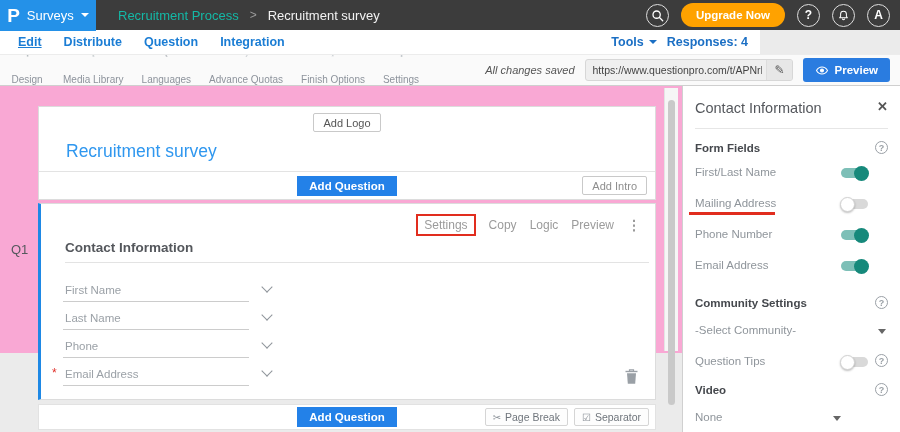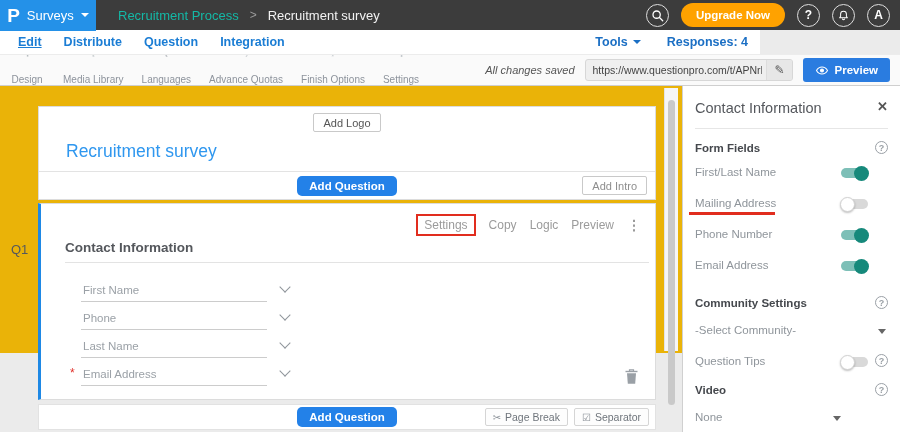--- a/index.html
+++ b/index.html
@@ -23,21 +23,21 @@
   .circle-btn { width:23px; height:23px; border:1.5px solid #dedede; border-radius:50%; color:#fff;
                 display:flex; align-items:center; justify-content:center; font-size:12px; font-weight:700; }
   .upgrade-btn { background:#ffa200; color:#fff; font-size:11.5px; font-weight:700; height:24px;
                  padding:0 15px; border-radius:12px; display:flex; align-items:center; border:none; }
 
   
   .navrow { position:absolute; left:0; top:30px; width:760px; height:24px; background:#fff;
             display:flex; align-items:center; font-size:12.5px; font-weight:600; z-index:20; }
   .navrow .tab { color:#1b7dd4; margin-left:14px; padding:0 4px; text-decoration:none; }
   .navrow .tab.active { text-decoration:underline; }
-  .nav-right { margin-left:auto; display:flex; align-items:center; gap:26px; padding-right:12px; color:#1b6fc4; }
+  .nav-right { margin-left:auto; display:flex; align-items:center; gap:10px; padding-right:12px; color:#1b6fc4; }
   .tools-lbl { display:flex; align-items:center; gap:5px; }
   .tools-lbl .caret-dn { border-top-color:#1b6fc4; }
 
   
   .toolbar { position:absolute; left:0; top:54px; width:900px; height:32px; background:#fafafa;
              border-top:1px solid #ececec; border-bottom:1px solid #cfcfcf; display:flex; align-items:stretch; z-index:20; }
   .tb-item { display:flex; flex-direction:column; align-items:center; justify-content:center;
              padding:0 9px; color:#8d939c; font-size:10px; gap:17px; min-width:54px; }
   .tb-item.active { background:#e4e4e4; }
   .tb-item svg { stroke:#9198a1; fill:none; stroke-width:1.2; stroke-linecap:round; stroke-linejoin:round; }
@@ -46,42 +46,42 @@
   .url-box { width:208px; height:22px; background:#efefef; border:1px solid #d7d7d7; border-radius:3px;
              display:flex; align-items:center; overflow:hidden; }
   .url-box input { flex:1; border:none; background:transparent; font-size:10.5px; color:#444;
                    padding:0 4px 0 7px; font-family:"Liberation Sans",sans-serif; outline:none; }
   .url-pencil { font-size:12px; color:#555; padding:0 7px; border-left:1px solid #ddd; height:100%;
                 display:flex; align-items:center; background:#e7e7e7; }
   .preview-btn { background:#2a7ce0; color:#fff; border:none; border-radius:3px; height:24px;
                  padding:0 12px; font-size:11.5px; font-weight:700; display:flex; align-items:center; gap:6px; }
 
   
-  .canvas { position:absolute; left:0; top:86px; width:682px; height:267px; background:#eab308; }
+  .canvas { position:absolute; left:0; top:86px; width:682px; height:267px; background:#f9a8d4; }
   .card { position:absolute; background:#fff; border:1px solid #dcdcdc; }
   .header-card { left:38px; top:20px; width:618px; height:94px; }
   .addlogo-row { height:30px; display:flex; justify-content:center; padding-top:6px; }
   .btn-outline { background:#fff; border:1px solid #c9c9c9; border-radius:2px; color:#555;
                  font-size:11px; padding:2px 9px; height:19px; }
   .survey-title { position:absolute; left:27px; top:34px; font-size:17.5px; color:#2f97ef; font-weight:500; }
   .header-bottom { position:absolute; left:0; right:0; bottom:0; height:28px; border-top:1px solid #e3e3e3;
                    display:flex; align-items:center; justify-content:center; }
-  .btn-blue { background:#2381e8; color:#fff; border:none; border-radius:5px; font-size:11.5px;
+  .btn-blue { background:#2381e8; color:#fff; border:none; border-radius:0; font-size:11.5px;
               font-weight:700; padding:4px 12px; }
   .addintro-btn { position:absolute; right:8px; top:4px; color:#8e8e8e; }
 
   .q-label { position:absolute; left:11px; top:156px; font-size:13px; color:#55585d; }
   .question-card { left:38px; top:117px; width:618px; height:197px; border-left:3px solid #1e88e5; }
   .q-actions { position:absolute; top:10px; right:14px; display:flex; align-items:center; gap:13px;
                font-size:12px; color:#9b9b9b; }
   .q-action.settings-hl { border:2px solid #e12d1e; padding:2px 6px; }
   .kebab { font-size:14px; font-weight:700; color:#9a9a9a; letter-spacing:0; }
   .q-heading { position:absolute; left:24px; top:36px; font-size:13.5px; font-weight:600; color:#54575c; }
   .q-heading-line { position:absolute; left:24px; right:6px; top:58px; border-bottom:1px solid #e3e3e3; }
-  .fields { position:absolute; left:40px; top:70px; }
+  .fields { position:absolute; left:22px; top:70px; }
   .frow { position:relative; width:186px; height:28px; border-bottom:1px solid #ccc; }
   .frow .flabel { position:absolute; left:2px; bottom:5px; font-size:11.5px; color:#9ba1a7; }
   .chev { position:absolute; left:200px; bottom:10px; width:8px; height:8px;
           border-right:1.5px solid #8f959b; border-bottom:1.5px solid #8f959b; transform:rotate(45deg); }
   .req-star { position:absolute; left:-11px; bottom:5px; color:#e0302a; font-size:12px; }
   .trash { position:absolute; right:16px; bottom:10px; }
 
   .footer-bar { position:absolute; left:38px; top:318px; width:618px; height:26px; background:#fff;
                 border:1px solid #e2e2e2; display:flex; align-items:center; justify-content:center; }
   .footer-right { position:absolute; right:6px; top:3px; display:flex; gap:6px; }
@@ -256,25 +256,25 @@
     </div>
     <div class="q-heading">Contact Information</div>
     <div class="q-heading-line"></div>
 
     <div class="fields">
       <div class="frow">
         <span class="flabel">First Name</span>
         <span class="chev"></span>
       </div>
       <div class="frow">
-        <span class="flabel">Phone</span>
+        <span class="flabel">Last Name</span>
         <span class="chev"></span>
       </div>
       <div class="frow">
-        <span class="flabel">Last Name</span>
+        <span class="flabel">Phone</span>
         <span class="chev"></span>
       </div>
       <div class="frow">
         <span class="req-star">*</span>
         <span class="flabel">Email Address</span>
         <span class="chev"></span>
       </div>
     </div>
 
     <span class="trash">

